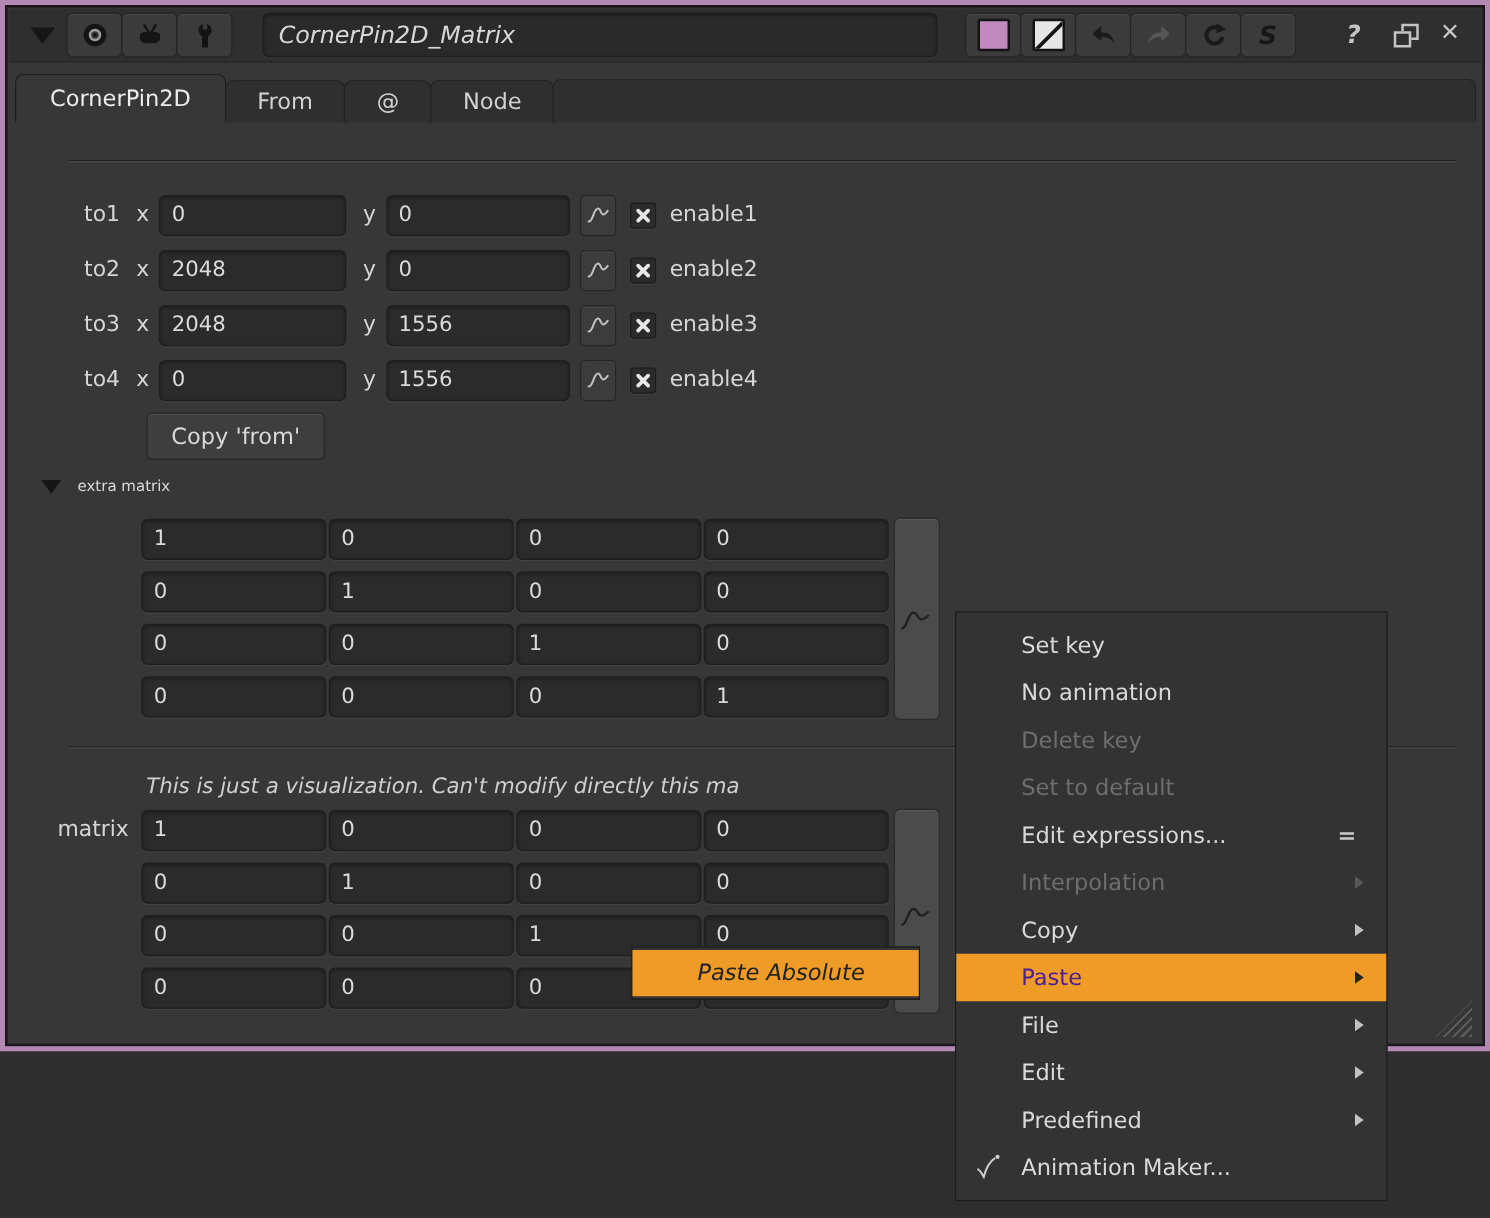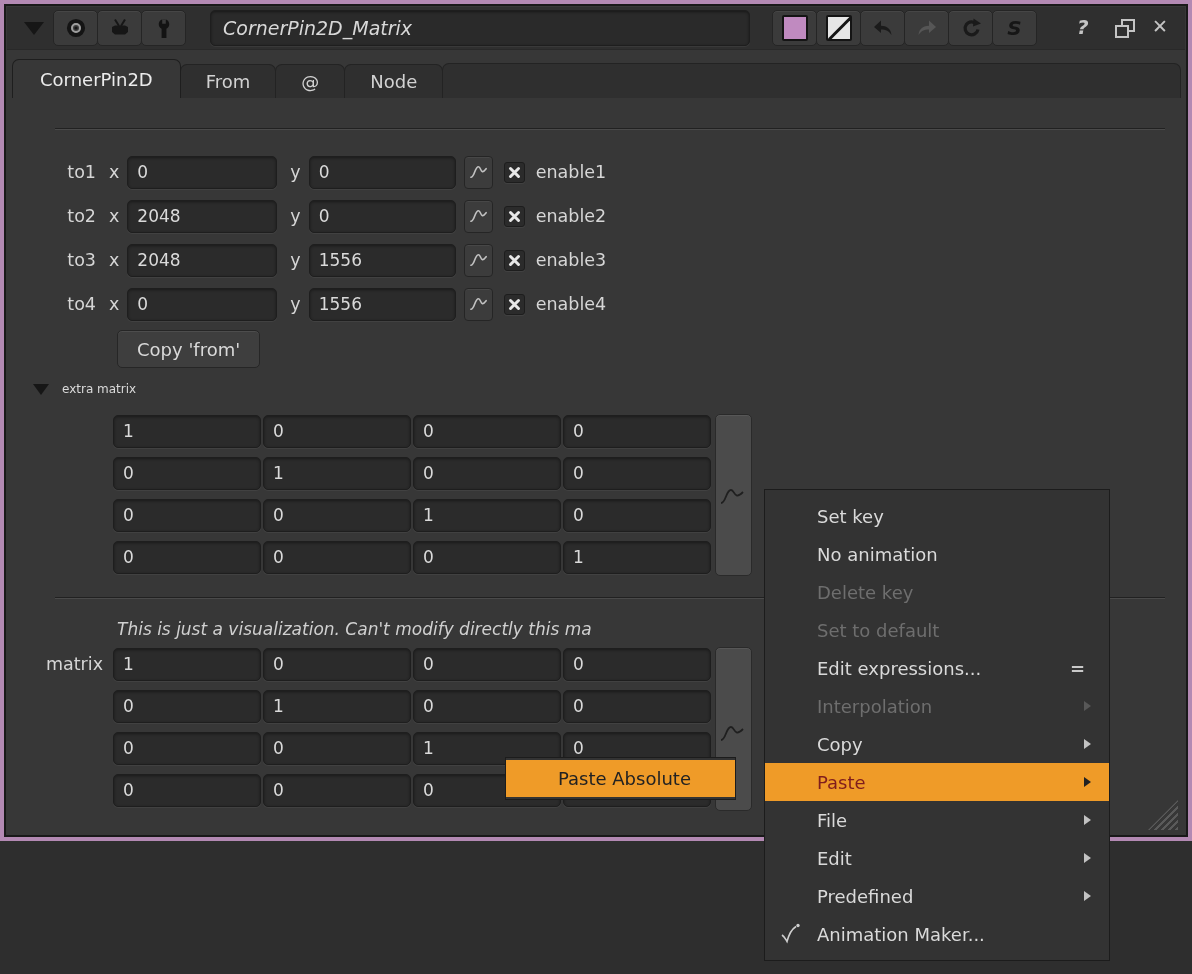--- a/index.html
+++ b/index.html
@@ -107,31 +107,31 @@
   
   .menu{
     position:absolute;left:736px;top:489px;width:346px;background:#333333;
     border:1px solid #1c1c1c;padding:7px 0;z-index:20;box-sizing:border-box;margin-left:28px;
   }
   .menu-item{height:38px;display:flex;align-items:center;font-size:18px;color:#dadada;}
   .menu-item .gutter{width:52px;flex:none;display:flex;align-items:center;justify-content:center;}
   .menu-item .mlabel{flex:1;}
   .menu-item .acc{width:42px;flex:none;display:flex;align-items:center;justify-content:flex-end;padding-right:18px;box-sizing:border-box;}
   .menu-item.disabled{color:#6e6e6e;}
-  .menu-item.highlight{background:#ef9b28;color:#7f1d1d;}
+  .menu-item.highlight{background:#ef9b28;color:#4c1d95;}
   .shortcut{font-size:18px;font-weight:bold;color:#c9c9c9;margin-right:6px;}
   .arrow-r{width:0;height:0;border-top:5px solid transparent;border-bottom:5px solid transparent;border-left:7px solid #c2c2c2;}
   .menu-item.disabled .arrow-r{border-left-color:#585858;}
   .menu-item.highlight .arrow-r{border-left-color:#222222;}
   .submenu{
     position:absolute;left:505px;top:757px;width:231px;background:#333333;
     border:1px solid #1c1c1c;padding:2px 0;z-index:21;box-sizing:border-box;
   }
   .submenu-item{height:37px;line-height:37px;padding-left:52px;font-size:18px;color:#dadada;}
-  .submenu-item.highlight{background:#ef9b28;color:#222222;}
+  .submenu-item.highlight{background:#ef9b28;color:#222222;font-style:italic;}
 </style>
 </head>
 <body>
 
 <div class="panel">
 
   <div class="titlebar">
     <div class="dd-btn">
       <span class="tri-down"></span>
     </div>

